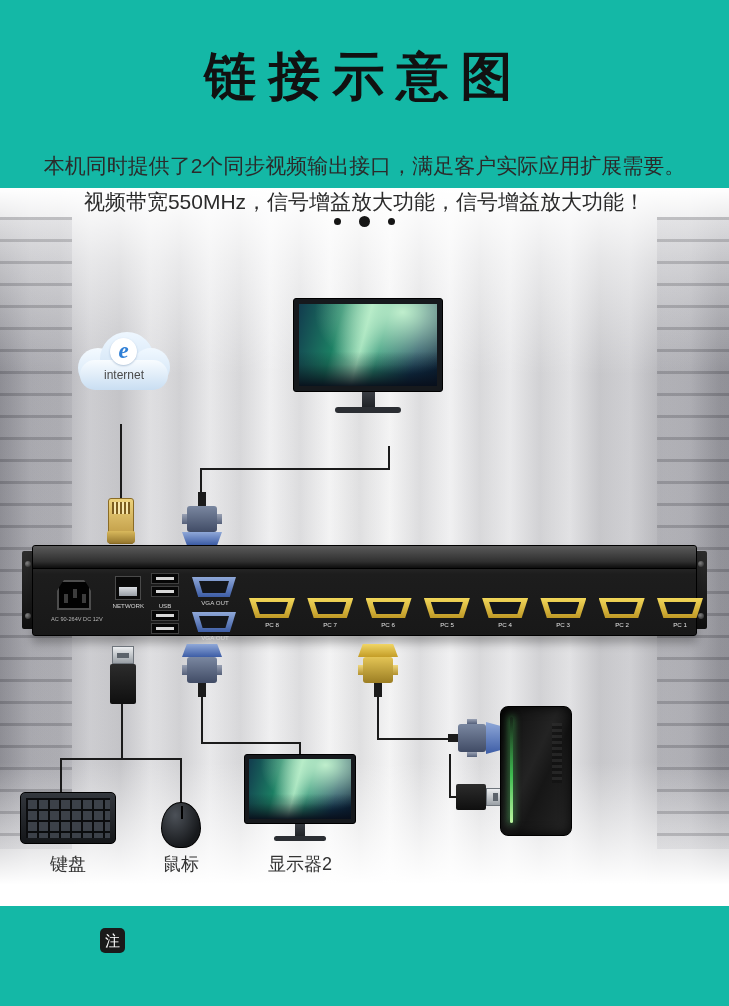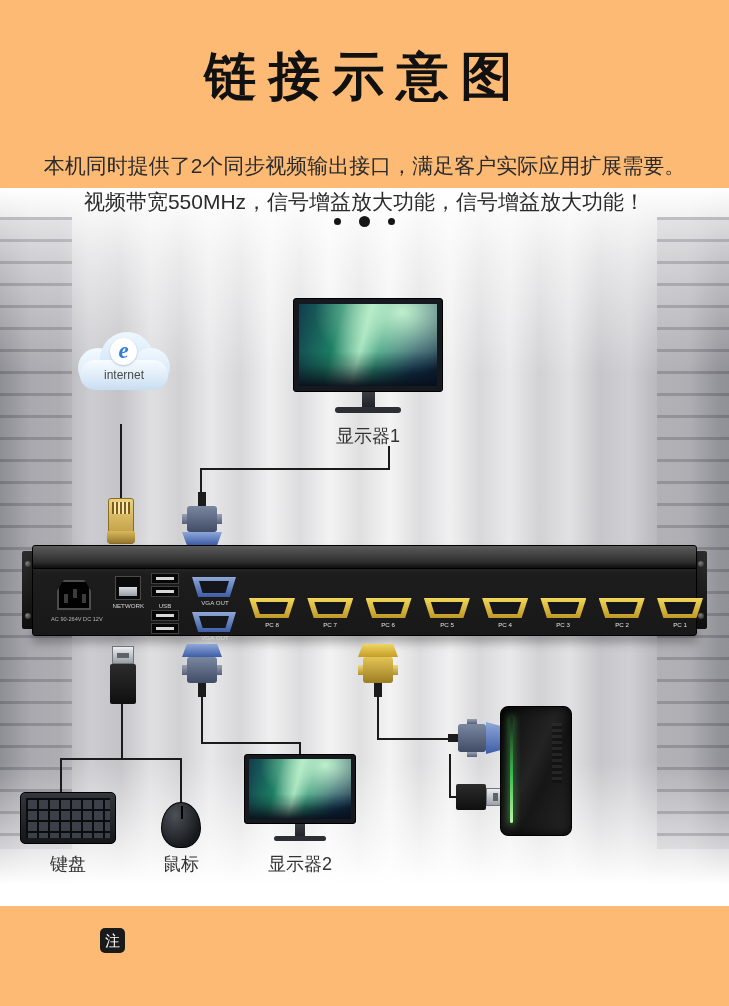--- a/index.html
+++ b/index.html
@@ -1,18 +1,18 @@
 <!DOCTYPE html>
 <html><head>
 <meta charset="utf-8">
 <style>
   * { margin:0; padding:0; box-sizing:border-box; }
   html,body { background:#fff; }
   body { font-family:"Liberation Sans", sans-serif; }
-  .page { position:relative; width:729px; height:1006px; background:#fdba74; overflow:hidden; margin:0 auto; }
+  .page { position:relative; width:729px; height:1006px; background:#14b8a6; overflow:hidden; margin:0 auto; }
 
   
   .server-bg { position:absolute; left:0; top:188px; width:729px; height:718px;
     background:
       linear-gradient(to bottom, #ffffff 0%, rgba(255,255,255,.55) 10%, rgba(255,255,255,0) 26%, rgba(255,255,255,0) 80%, #ffffff 97%),
       repeating-linear-gradient(to right, rgba(95,95,102,.16) 0px, rgba(170,170,176,.04) 30px, rgba(95,95,102,.16) 60px),
       linear-gradient(to right, #9a9aa0 0%, #c7c7cb 9%, #e4e4e6 22%, #f3f3f4 38%, #f8f8f8 50%, #f3f3f4 62%, #e4e4e6 78%, #c7c7cb 91%, #9a9aa0 100%);
   }
   .rack { position:absolute; top:4%; bottom:8%; width:72px; opacity:.45;
     background: repeating-linear-gradient(to bottom, rgba(35,35,44,.55) 0 3px, rgba(120,120,132,.25) 3px 22px); }
@@ -206,21 +206,20 @@
     <div class="net-text">internet</div>
   </div>
 
   <div class="monitor m1">
     <div class="mon-screen">
         <div class="screen-art"></div>
       </div>
     <div class="mon-neck"></div>
     <div class="mon-base"></div>
   </div>
-  <div class="dev-label" style="left:293px; top:424px; width:150px;">显示器1</div>
 
   <div class="wire" style="left:120px; top:424px; width:2px; height:76px;"></div>
   <div class="wire" style="left:388px; top:446px; width:2px; height:24px;"></div>
   <div class="wire" style="left:200px; top:468px; width:190px; height:2px;"></div>
   <div class="wire" style="left:200px; top:468px; width:2px; height:26px;"></div>
 
   <div class="rj45-conn"></div>
 
   <div class="vga-conn down" style="left:182px; top:492px;">
     <div class="tail"></div>

